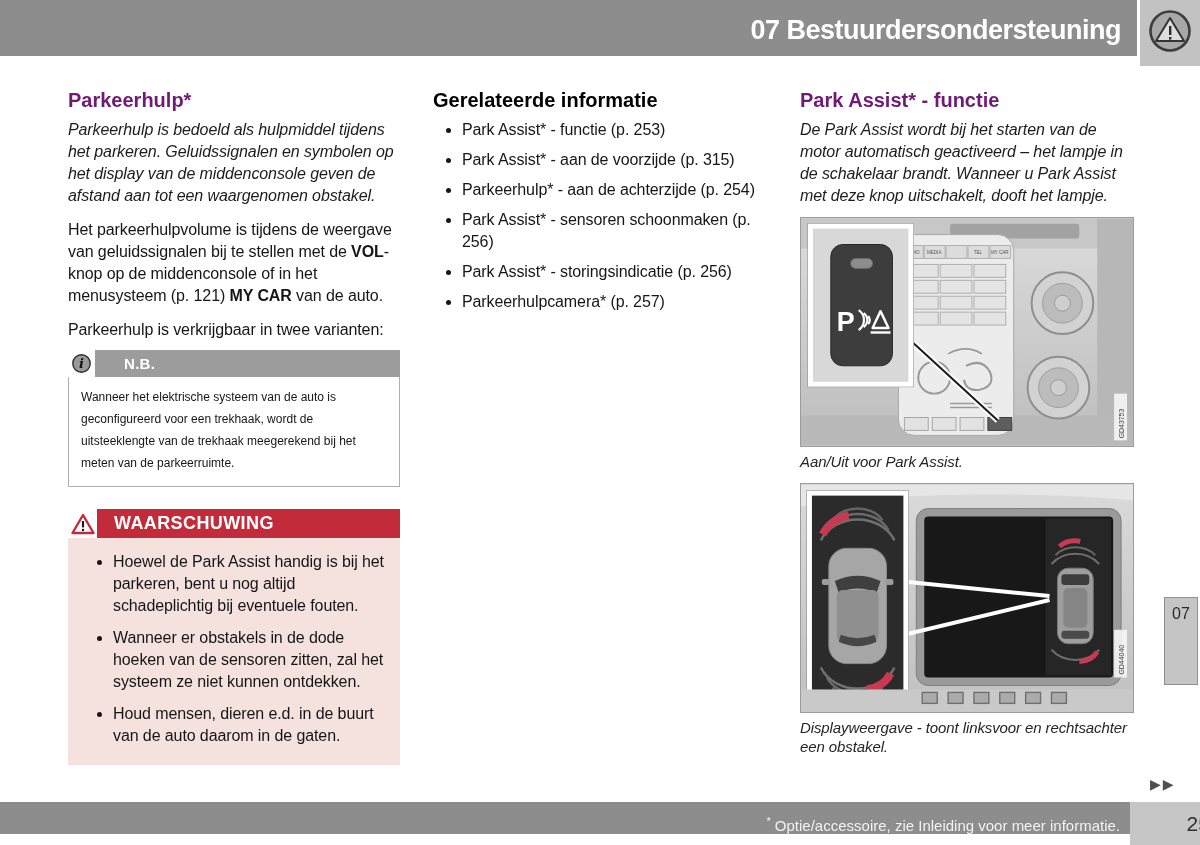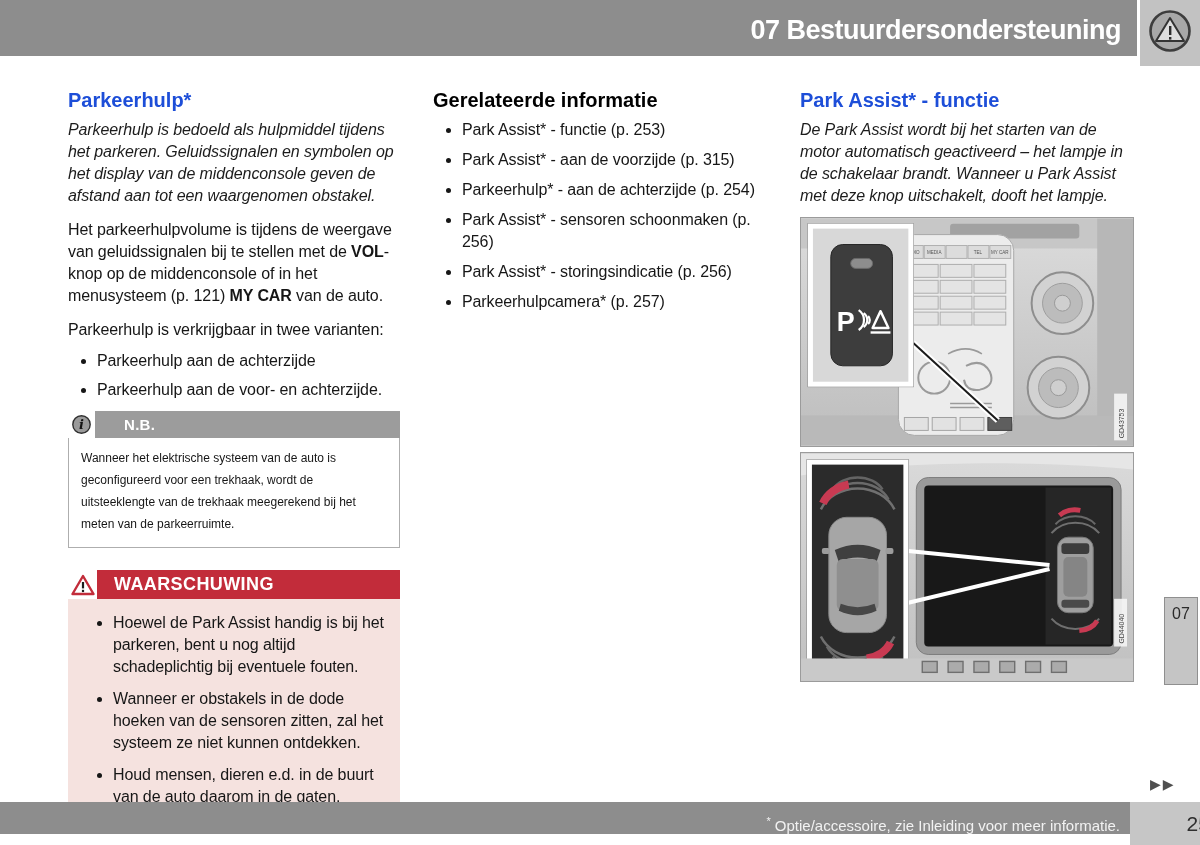--- a/index.html
+++ b/index.html
@@ -18,21 +18,21 @@
   .chapter-icon-box{
     position:absolute;left:1140px;top:0;width:60px;height:66px;background:#c2c2c2;
     display:flex;align-items:center;justify-content:center;
   }
   
   .col{position:absolute;top:88px;}
   .col-left{left:68px;width:332px;}
   .col-mid{left:433px;width:336px;}
   .col-right{left:800px;width:334px;}
   h2{margin:0 0 7px 0;font-size:20px;line-height:24px;font-weight:bold;}
-  h2.red{color:#1d4ed8;}
+  h2.red{color:#701a75;}
   h2.black{color:#000000;}
   p{margin:0 0 12px 0;font-size:16px;line-height:22px;letter-spacing:-0.1px;}
   p.lead{font-style:italic;color:#1c1c1c;}
   ul.plain{list-style:disc;margin:0 0 10px 0;padding-left:29px;}
   ul.plain li{font-size:16px;line-height:22px;margin-bottom:7px;letter-spacing:-0.1px;}
   .col-mid ul.plain li{margin-bottom:8px;}
   
   .note-box{margin:6px 0 22px 0;}
   .note-head{background:#9c9c9c;height:27px;display:flex;align-items:center;}
   .icon-cell{width:27px;height:27px;background:#ffffff;display:flex;align-items:center;justify-content:center;flex:0 0 auto;}
@@ -85,24 +85,20 @@
       <rect x="22" y="29" width="2.4" height="2.6" fill="#2c2c2c"></rect>
     </svg>
   </span>
 </div>
 
 <div class="col col-left">
   <h2 class="red">Parkeerhulp*</h2>
   <p class="lead">Parkeerhulp is bedoeld als hulpmiddel tijdens het parkeren. Geluidssignalen en symbolen op het display van de middenconsole geven de afstand aan tot een waargenomen obstakel.</p>
   <p><span>Het parkeerhulpvolume is tijdens de weergave van geluidssignalen bij te stellen met de </span><b>VOL</b><span>-knop op de middenconsole of in het menusysteem (p. 121) </span><b>MY CAR</b><span> van de auto.</span></p>
   <p style="margin-bottom:9px;">Parkeerhulp is verkrijgbaar in twee varianten:</p>
-  <ul class="plain">
-    <li>Parkeerhulp aan de achterzijde</li>
-    <li>Parkeerhulp aan de voor- en achterzijde.</li>
-  </ul>
 
   <div class="note-box">
     <div class="note-head">
       <div class="icon-cell">
         <svg width="21" height="21" viewBox="0 0 21 21">
           <circle cx="10.5" cy="10.5" r="8.7" fill="#9a9a9a" stroke="#2f2f2f" stroke-width="1.4"></circle>
           <text x="10.5" y="15.2" text-anchor="middle" font-family="DejaVu Serif, serif" font-style="italic" font-weight="bold" font-size="13" fill="#141414">i</text>
         </svg>
       </div>
       <span class="note-title">N.B.</span>
@@ -228,20 +224,21 @@
         <g fill="none" stroke="#ffffff" stroke-width="2.4">
           <path d="M72 110 L88 110 L80 93 Z" stroke-linejoin="round"></path>
           <line x1="70" y1="114.5" x2="90" y2="114.5"></line>
         </g>
       </g>
 
       <rect x="315" y="176" width="13" height="47" fill="#f5f5f5" opacity="0.9"></rect>
       <text transform="translate(324.5,221) rotate(-90)" font-size="7" fill="#3f3f3f">GD43753</text>
     </svg>
   </div>
+  <p class="caption">Aan/Uit voor Park Assist.</p>
 
   <div class="figure">
     <svg viewBox="0 0 334 228">
       <defs>
         <linearGradient id="fg2" x1="0" y1="0" x2="0" y2="1">
           <stop offset="0" stop-color="#dadada"></stop>
             <stop offset="1" stop-color="#c0c0c0"></stop>
         </linearGradient>
       </defs>
       <rect width="334" height="228" fill="url(#fg2)"></rect>
@@ -295,20 +292,21 @@
         <rect x="174" y="209" width="15" height="11"></rect>
           <rect x="200" y="209" width="15" height="11"></rect>
         <rect x="226" y="209" width="15" height="11"></rect>
           <rect x="252" y="209" width="15" height="11"></rect>
       </g>
 
       <rect x="315" y="146" width="13" height="48" fill="#f5f5f5" opacity="0.9"></rect>
       <text transform="translate(324.5,191) rotate(-90)" font-size="7" fill="#3f3f3f">GD44040</text>
     </svg>
   </div>
+  <p class="caption">Displayweergave - toont linksvoor en rechtsachter een obstakel.</p>
 </div>
 
 <div class="side-tab">
   <span>07</span>
 </div>
 
 <div class="continue-arrows">▶▶</div>
 
 <div class="footer-bar">
   <div class="footer-note"><sup>*</sup><span>Optie/accessoire, zie Inleiding voor meer informatie.</span></div>

